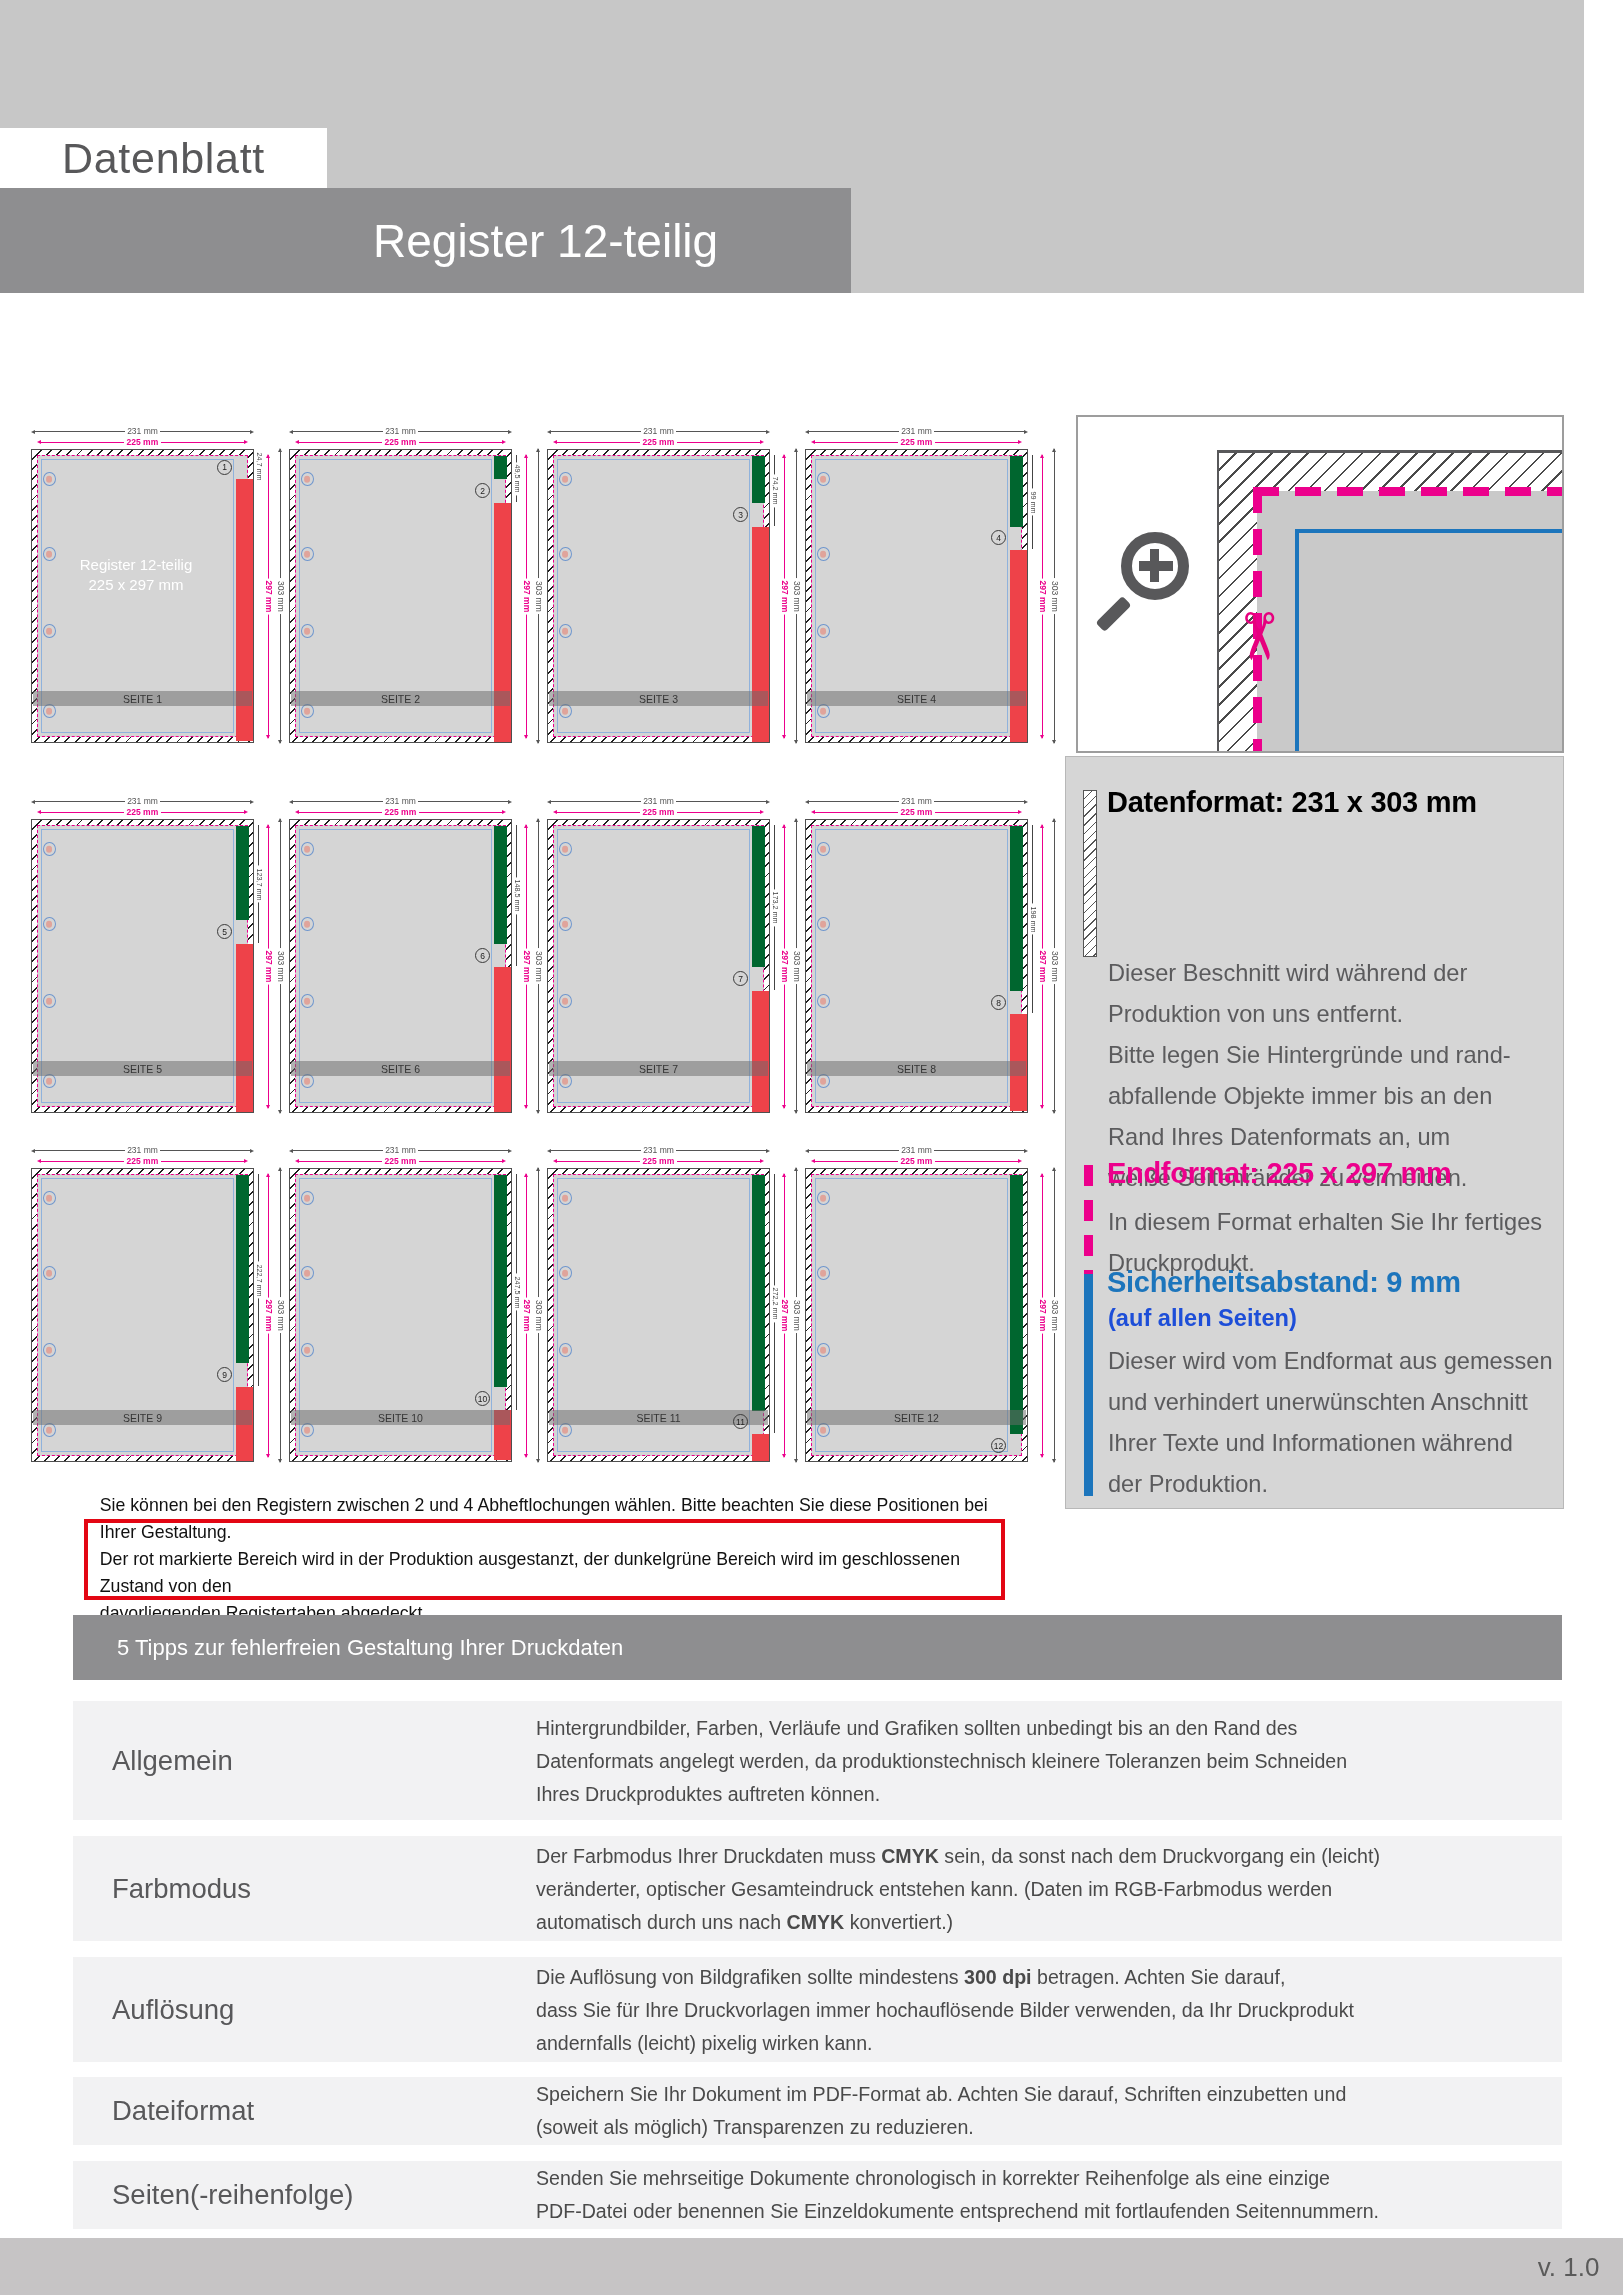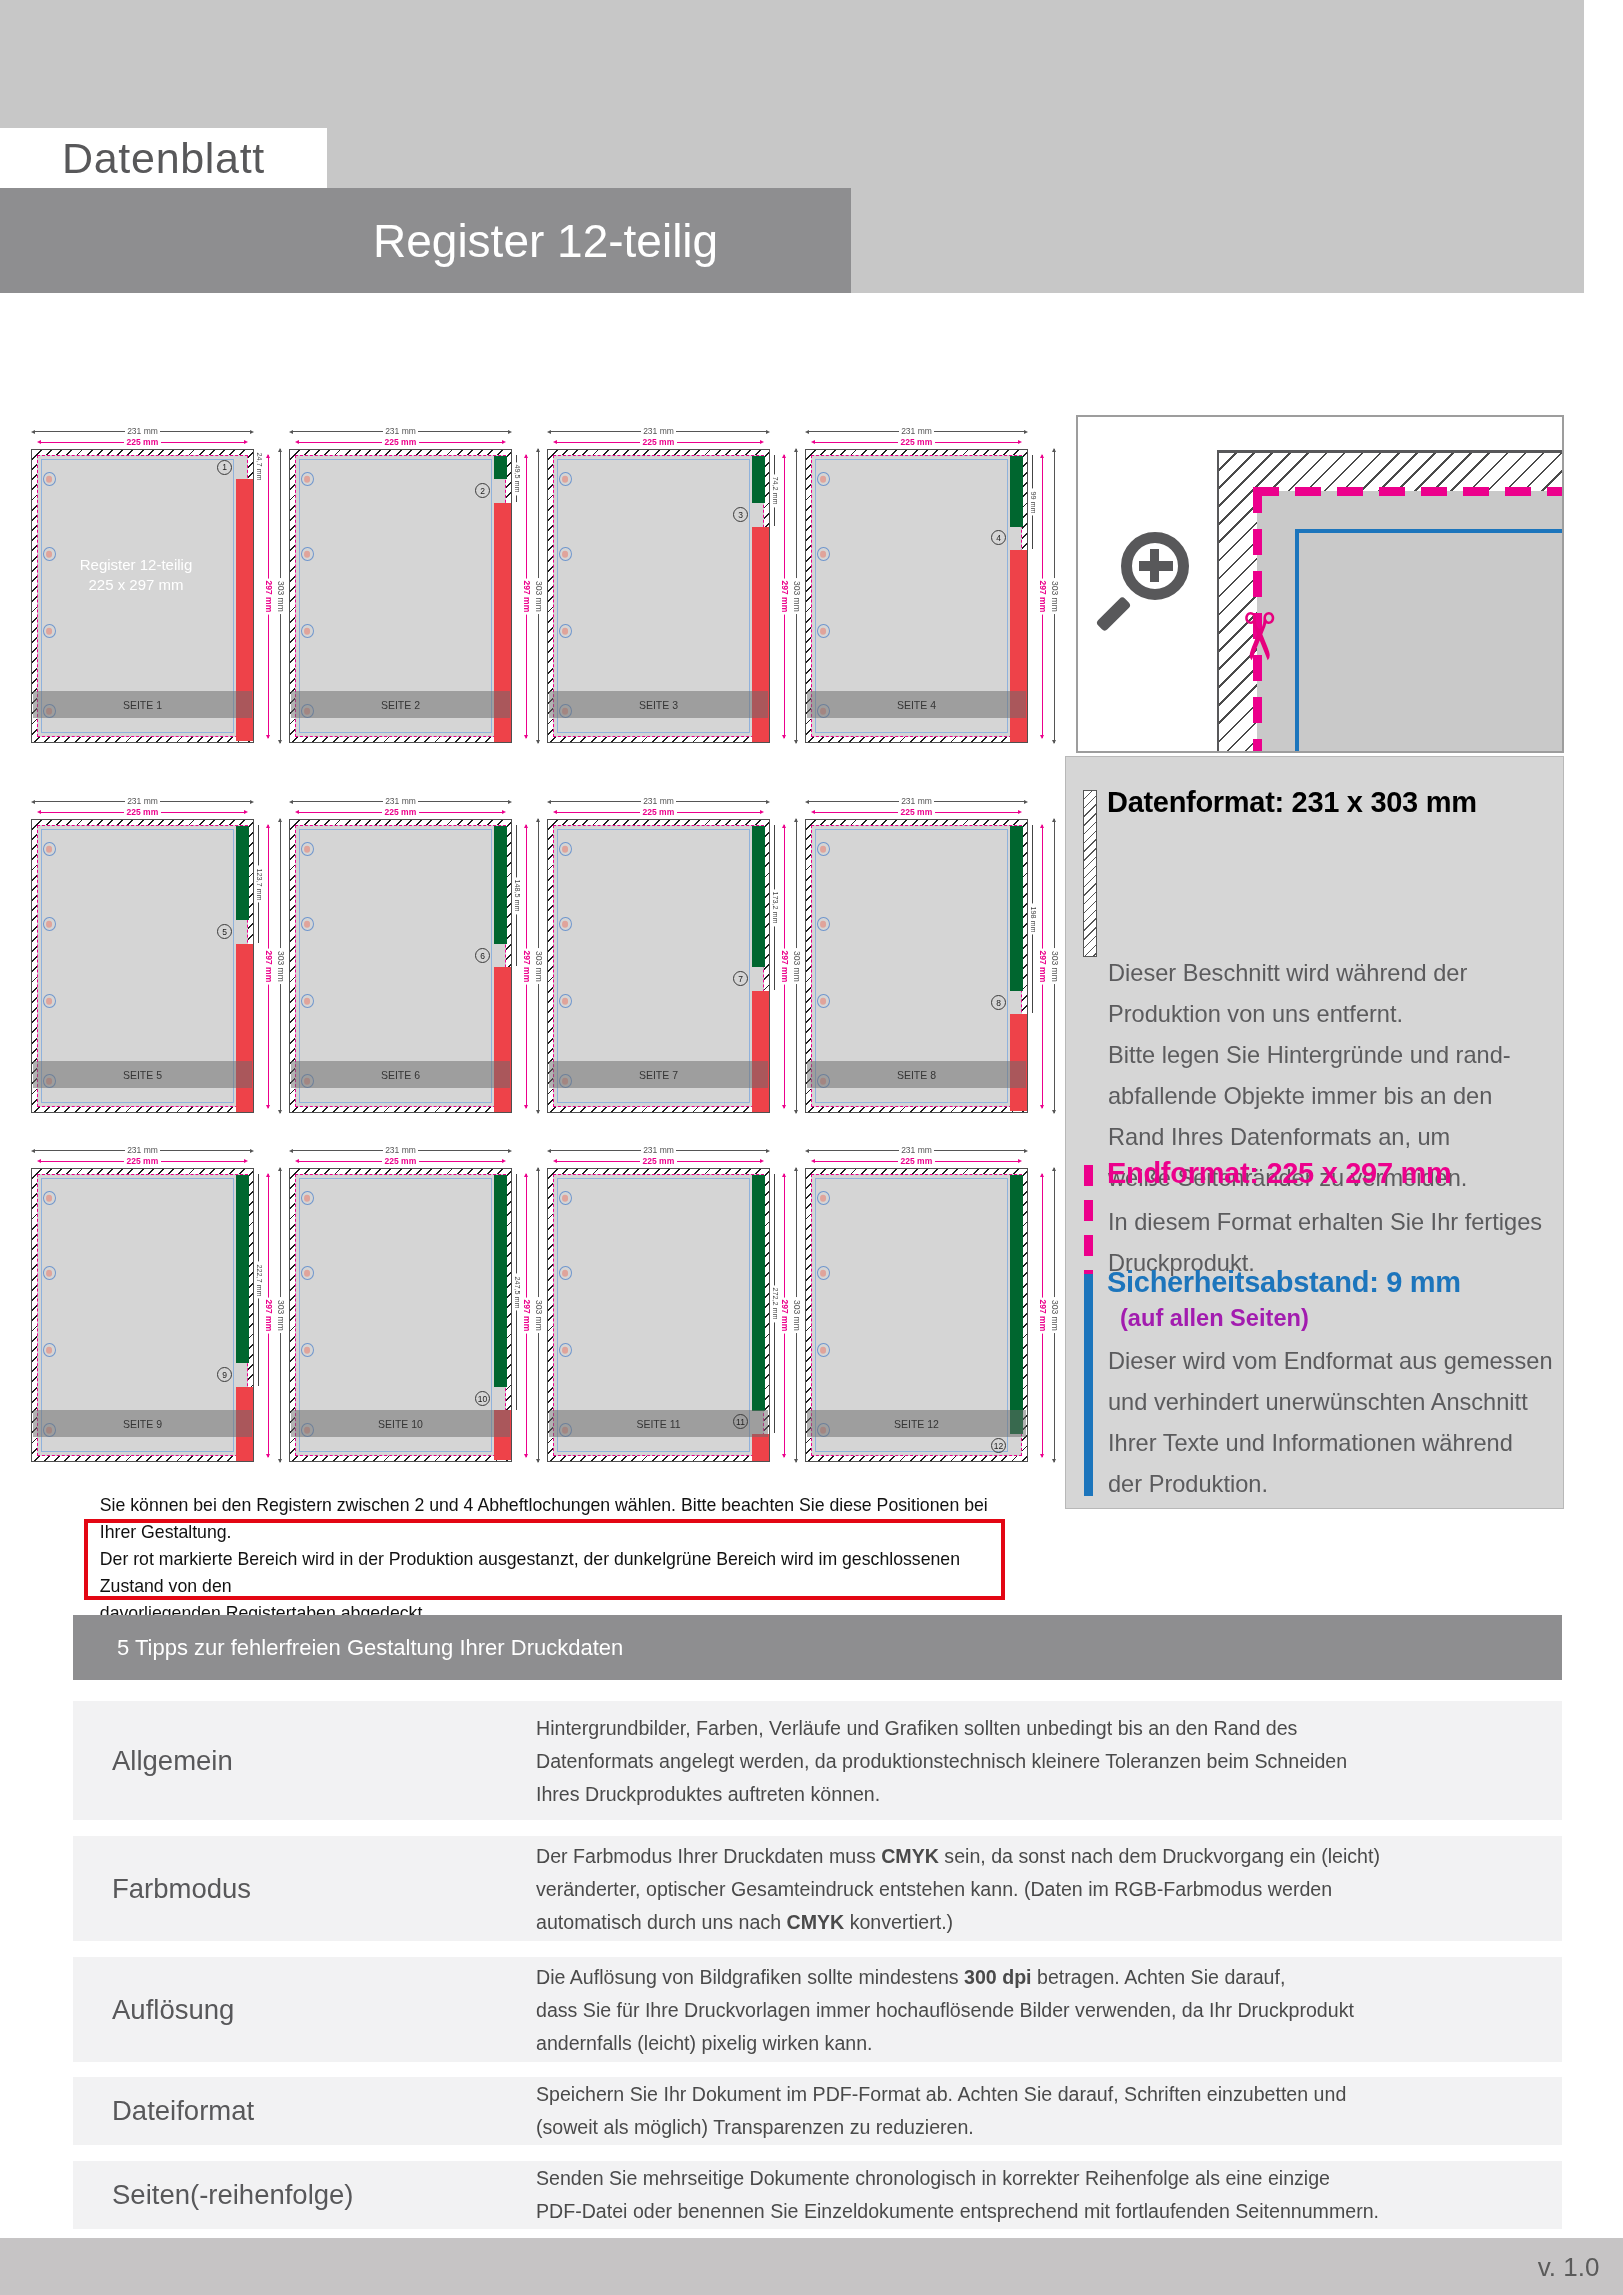--- a/index.html
+++ b/index.html
@@ -17,21 +17,21 @@
   .frame { position:absolute; left:0; top:22px; width:223px; height:294px; border:1.3px solid #4f4f4f;
            background:repeating-linear-gradient(135deg,#ffffff 0 5.9px,#1e1e1e 5.9px 7.2px); }
   .page  { position:absolute; left:4.6px; top:4.6px; right:4.6px; bottom:4.6px; background:#D5D5D5; border:1.3px dashed #EC008C; }
   .safety{ position:absolute; left:9.2px; top:9.2px; bottom:9.2px; right:19px; border:1.3px solid #8FB2DC; z-index:2; }
   .hole  { position:absolute; left:10.5px; width:13px; height:14.4px; border:1.3px solid #7097CE; border-radius:50%; z-index:2; }
   .hole i{ position:absolute; left:50%; top:50%; width:5.9px; height:6.5px; border-radius:50%; background:#E0A49B; transform:translate(-50%,-50%); }
   .strip-green { position:absolute; left:204px; width:13px; background:#00662F; z-index:1; }
   .strip-red   { position:absolute; left:204px; right:0; background:#EE4249; z-index:1; }
   .tab-num { position:absolute; left:185px; width:15px; height:15px; border:1.3px solid #3a3a3a; border-radius:50%;
              display:flex; align-items:center; justify-content:center; font-size:8.5px; color:#222; z-index:6; background:transparent; }
-  .seite-band { position:absolute; left:1.3px; right:1.3px; top:241px; height:27px; background:rgba(108,108,108,.52);
+  .seite-band { position:absolute; left:1.3px; right:1.3px; top:241px; height:15px; background:rgba(108,108,108,.52);
                 display:flex; align-items:center; justify-content:center; z-index:5; }
   .seite-band span { font-size:10.5px; color:#353535; }
   .center-label { position:absolute; left:0; right:13px; top:36%; text-align:center; color:#fff; font-size:15px; line-height:1.35; white-space:pre-line; z-index:4; }
 
   .dimh { position:absolute; display:flex; align-items:center; height:9.2px; }
   .dimh .ln { flex:1; height:0; border-top:1px solid currentColor; }
   .dimh .cap { font-size:8.5px; line-height:1; padding:0 2.6px; white-space:nowrap; }
   .dimh.outer { color:#555; }
   .dimh.inner { color:#EC008C; font-weight:bold; }
   .ah { width:0; height:0; border-top:2.6px solid transparent; border-bottom:2.6px solid transparent; }
@@ -69,21 +69,21 @@
 
   
   .legend { position:absolute; left:1065px; top:756px; width:499px; height:753px; background:#D6D6D6; border:1.3px solid #B8B8B8; }
   .lg-icon-hatch { position:absolute; left:17px; top:33px; width:14.4px; height:167px; border:1.3px solid #555; background:repeating-linear-gradient(135deg,#fff 0 5.2px,#555 5.2px 6.2px); }
   .lg-icon-dash  { position:absolute; left:18.3px; top:408px; width:9.2px; height:111px; background:repeating-linear-gradient(180deg,#EC008C 0 21px,transparent 21px 35px); }
   .lg-icon-blue  { position:absolute; left:18.3px; top:517px; width:9.2px; height:222px; background:#1C75BC; }
   .lg-title { position:absolute; left:41px; font-size:29px; font-weight:bold; white-space:nowrap; letter-spacing:-0.3px; }
   .lg-title.df { top:29px; color:#000000; }
   .lg-title.ef { top:400px; color:#EC008C; }
   .lg-title.si { top:509px; color:#1C75BC; }
-  .lg-sub { position:absolute; left:42px; top:548px; font-size:23.6px; color:#a21caf; font-weight:bold;margin-left:12px; }
+  .lg-sub { position:absolute; left:42px; top:548px; font-size:23.6px; color:#1d4ed8; font-weight:bold; }
   .lg-body { position:absolute; left:42px; font-size:23.6px; line-height:41px; color:#5B5B5D; white-space:pre-line; width:452px; }
   .lg-body.b1 { top:73px; }
   .lg-body.b2 { top:196px; }
   .lg-body.b3 { top:445px; }
   .lg-body.b4 { top:584px; }
   .lg-body b, .rich b { font-weight:bold; color:inherit; }
 
   
   .note-box { position:absolute; left:84px; top:1519px; width:921px; height:81px; background:#fff; border:4.6px solid #E30613;
               display:flex; align-items:center; }

